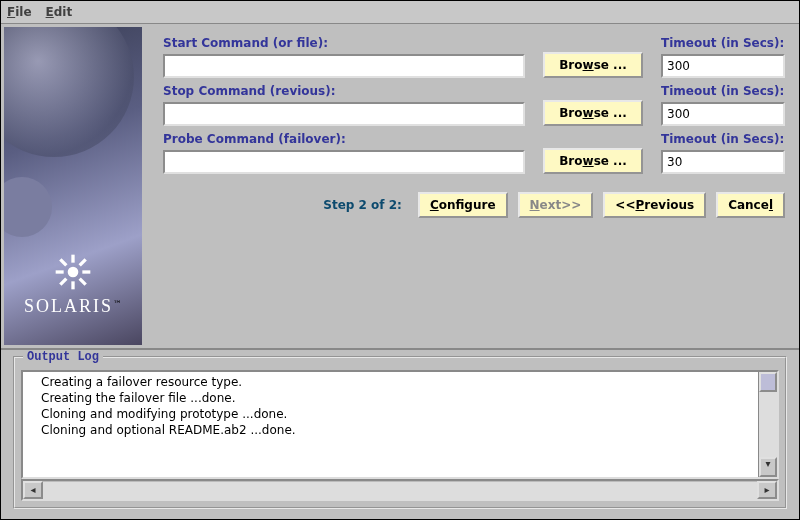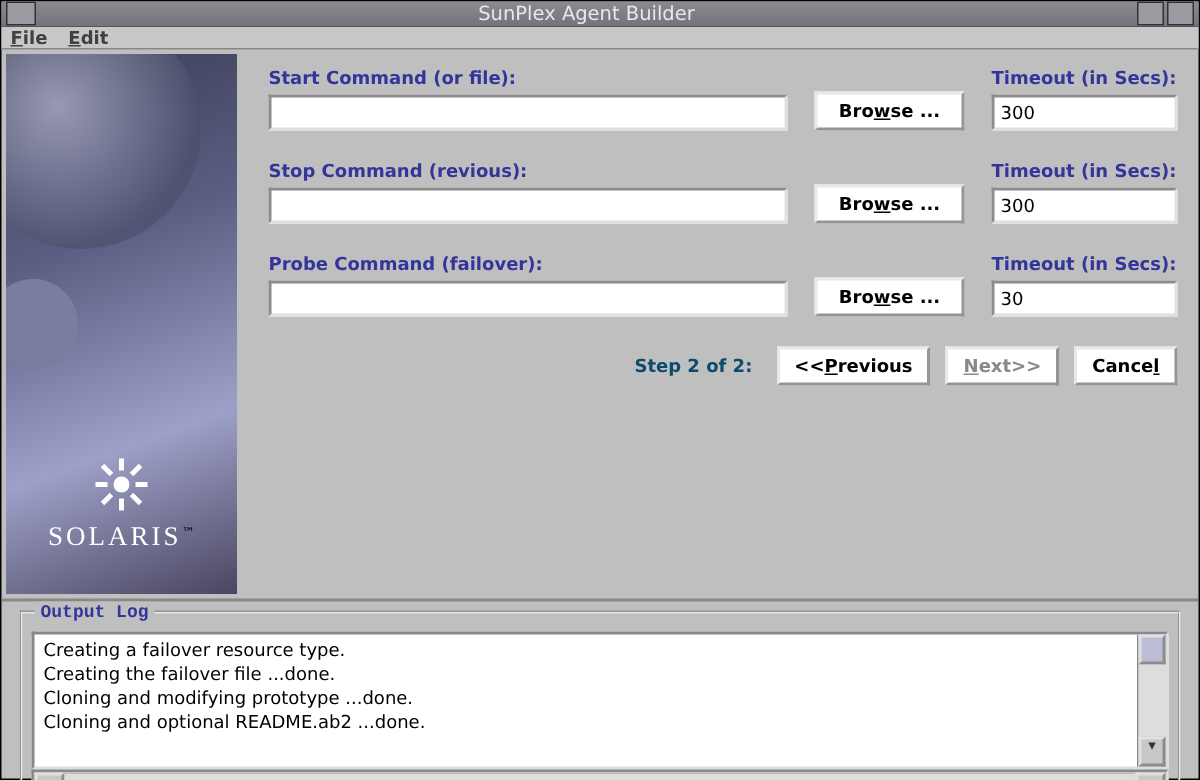--- a/index.html
+++ b/index.html
@@ -7,67 +7,59 @@
   .titlebar{height:20px;background:linear-gradient(#8a8a90,#74747a);display:flex;align-items:center;color:#e8e8ee;border-bottom:1px solid #555;}
   .tb-left{width:18px;height:14px;margin-left:3px;border:1px solid #333;background:#9a9aa0;}
   .tb-title{flex:1;text-align:center;font-size:13px;}
   .tb-right{display:flex;gap:2px;margin-right:3px;}
   .tb-btn{width:16px;height:14px;border:1px solid #333;background:#9a9aa0;}
   .menubar{height:22px;background:#c8c8c8;border-bottom:1px solid #888;display:flex;align-items:center;padding-left:6px;gap:14px;}
   .menuit{font-weight:bold;color:#404040;}
   .menuit span{text-decoration:underline;}
   .body{flex:1;display:flex;flex-direction:column;}
   .upper{display:flex;border-bottom:2px solid #888;}
-  .sidebar{width:138px;height:360px;overflow:hidden;position:relative;background:linear-gradient(160deg,#3a3e55 0%,#5a5e82 35%,#9da0c8 70%,#4a4660 100%);margin:3px 3px 3px 3px;padding-left:16px;}
+  .sidebar{width:138px;height:318px;overflow:hidden;position:relative;background:linear-gradient(160deg,#3a3e55 0%,#5a5e82 35%,#9da0c8 70%,#4a4660 100%);margin:3px 3px 3px 3px;}
   .sidebar::before{content:"";position:absolute;left:-30px;top:-30px;width:160px;height:160px;border-radius:50%;background:radial-gradient(circle at 40% 40%,#cfcfe8,#4a4e6a 70%);opacity:.6;}
   .sidebar::after{content:"";position:absolute;left:-12px;top:150px;width:60px;height:60px;border-radius:50%;background:#7a7da0;}
   .solaris-wrap{position:absolute;bottom:28px;left:0;right:0;text-align:center;}
   .sun{display:block;width:40px;height:40px;margin:0 auto 4px;}
   .sunc{fill:#fff;}
   .ray{stroke:#fff;stroke-width:5;}
   .solaris-txt{font-family:"Times New Roman",serif;font-size:18px;letter-spacing:2px;color:#fff;}
   .solaris-sm{font-size:9px;vertical-align:super;}
   .main{flex:1;padding:12px 14px 10px 18px;}
-  .row{display:flex;gap:18px;margin-bottom:20px;}
+  .row{display:flex;gap:18px;margin-bottom:6px;}
   .col-left{flex:1;}
   .col-mid{width:100px;display:flex;align-items:flex-end;}
   .col-right{width:124px;}
   .lbl{color:#33359a;font-weight:bold;margin-bottom:4px;font-size:12px;}
   .tightlbl{margin-bottom:4px;}
   input.txt{width:100%;height:24px;box-sizing:border-box;border:2px inset #e0e0e0;background:#fff;font-family:inherit;font-size:12px;padding:2px 4px;}
-  .btn{height:26px;border:2px outset #e8e8e8;background:#ffffff;font-family:inherit;font-size:12px;font-weight:bold;padding:0 10px;cursor:default;}
+  .btn{height:26px;border:2px outset #e8e8e8;background:#fef9c3;font-family:inherit;font-size:12px;font-weight:bold;padding:0 10px;cursor:default;}
   .btn-browse{width:100%;}
   .btn[disabled]{color:#888;}
   .navrow{display:flex;align-items:center;justify-content:flex-end;gap:10px;margin-top:18px;}
   .step{color:#0c4a6e;font-weight:bold;margin-right:6px;}
   .logframe{margin:6px 12px 10px;border:2px groove #e8e8e8;padding:8px 6px 6px;position:relative;flex:1;display:flex;flex-direction:column;}
   .loglabel{position:absolute;left:8px;top:-8px;background:#bfbfbf;color:#33359a;font-weight:bold;padding:0 4px;font-size:12px;font-family:Liberation Mono, monospace;}
   .logarea{flex:1;display:flex;border:2px inset #ddd;background:#fff;margin-top:4px;min-height:88px;}
-  .logtext{flex:1;padding:2px 6px;font-family:inherit;font-size:12px;line-height:16px;color:#000;overflow:hidden;}
+  .logtext{flex:1;padding:2px 18px;font-family:inherit;font-size:12px;line-height:16px;color:#000;overflow:hidden;}
   .vscroll{width:18px;background:#c8c8c8;border-left:1px solid #888;display:flex;flex-direction:column;}
   .sq{height:16px;border:2px outset #e0e0e0;background:#c8c8c8;}
   .sq.thumb{background:#bdbdd8;}
   .vtrack{flex:1;background:#ddd;}
   .hscroll{height:18px;display:flex;margin-top:0;border:2px inset #ddd;background:#ddd;}
   .hsq{width:16px;border:2px outset #e0e0e0;background:#c8c8c8;display:flex;align-items:center;justify-content:center;}
   .htrack{flex:1;background:#ddd;border-top:1px solid #bbb;}
   .arrow{font-size:10px;color:#333;line-height:1;}
 </style>
 </head>
 <body>
 
 <div class="window">
-  <div class="titlebar">
-    <div class="tb-left"></div>
-    <div class="tb-title">SunPlex Agent Builder</div>
-    <div class="tb-right">
-      <div class="tb-btn"></div>
-      <div class="tb-btn"></div>
-    </div>
-  </div>
 
   <div class="menubar">
     <div class="menuit"><span>F</span>ile</div>
     <div class="menuit"><span>E</span>dit</div>
   </div>
 
   <div class="body">
     <div class="upper">
       <div class="sidebar">
         <div class="solaris-wrap">
@@ -129,22 +121,23 @@
             <button class="btn btn-browse">Bro<u>w</u>se ...</button>
           </div>
           <div class="col-right">
             <div class="lbl tightlbl">Timeout (in Secs):</div>
             <input class="txt" value="30" style="">
           </div>
         </div>
 
         <div class="navrow">
           <span class="step">Step 2 of 2:</span>
+          <button class="btn"><u>C</u>onfigure</button>
+          <button class="btn" disabled=""><u>N</u>ext&gt;&gt;</button>
           <button class="btn">&lt;&lt;<u>P</u>revious</button>
-          <button class="btn" disabled=""><u>N</u>ext&gt;&gt;</button>
           <button class="btn">Cance<u>l</u></button>
         </div>
       </div>
     </div>
 
     <div class="logframe">
       <div class="loglabel">Output Log</div>
       <div class="logarea">
         <div class="logtext" id="logtext">
             <div>Creating a failover resource type.</div>

